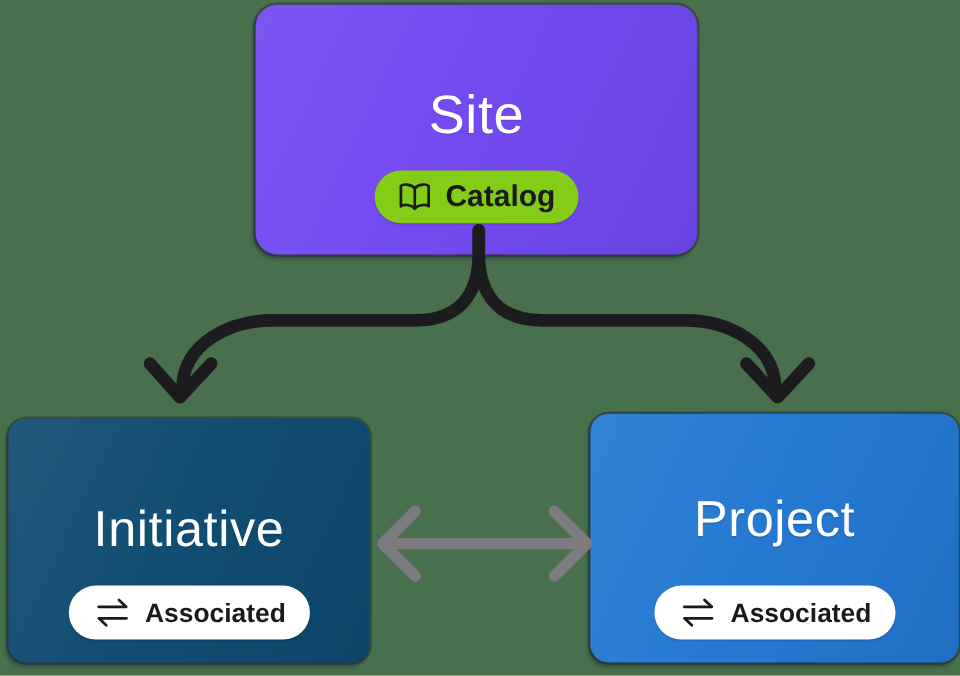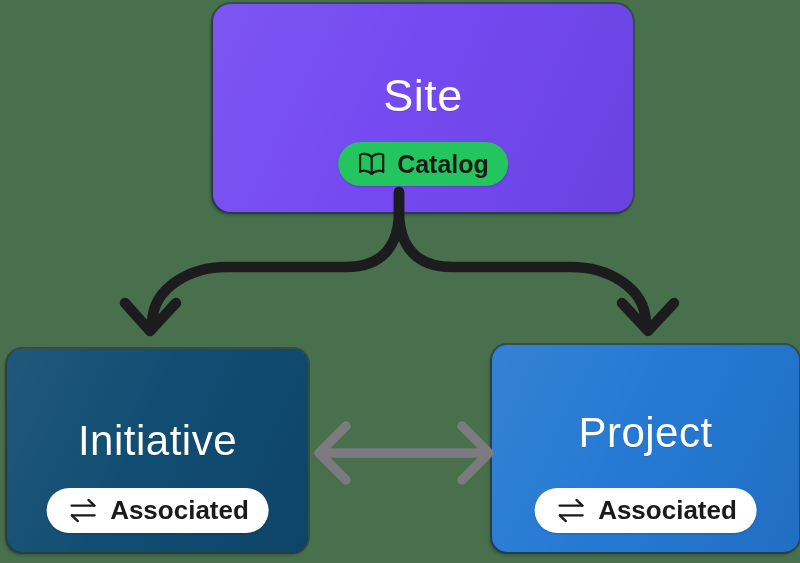--- a/index.html
+++ b/index.html
@@ -21,21 +21,21 @@
     box-shadow: 0 0 0 2px rgba(26, 28, 54, 0.40), -2px 3px 3px rgba(18, 20, 42, 0.35);
   }
   .node::after {
     content: "";
     position: absolute;
     inset: 0;
     border-radius: inherit;
     background: linear-gradient(115deg, rgba(255,255,255,0.08) 0%, rgba(255,255,255,0.02) 45%, rgba(0,0,0,0.07) 100%);
     pointer-events: none;
   }
-  .node-site      { left: 213px; top: 4px;   width: 420px; height: 208px; }
+  .node-site      { left: 213px; top: 4px;   width: 368px; height: 208px; }
   .node-initiative{ left: 7px;   top: 349px; width: 301px; height: 203px; border-radius: 15px; }
   .node-project   { left: 492px; top: 345px; width: 307px; height: 207px; border-radius: 15px; }
 
   .node-title {
     position: absolute;
     left: 0;
     width: 100%;
     text-align: center;
     font-weight: 500;
     letter-spacing: 0.5px;
@@ -51,21 +51,21 @@
     left: 50%;
     transform: translateX(-50%);
     display: inline-flex;
     align-items: center;
     gap: 11px;
     background: #ffffff;
     border-radius: 999px;
     padding: 16px 20px;
     height: 45px;
     box-sizing: border-box;
-    font-size: 26px;
+    font-size: 22px;
     font-weight: 600;
     white-space: nowrap;
     box-shadow: 0 1px 2px rgba(0,0,0,0.18);
     z-index: 2;
   }
   .badge-site       { top: 138px; height: 44px; font-size: 25px; padding: 0 19px; }
   .badge-initiative { top: 139px; }
   .badge-project    { top: 143px; }
   .badge svg { display: block; }
 
@@ -76,21 +76,21 @@
     pointer-events: none;
   }
 </style>
 </head>
 <body>
 
 <div class="canvas" style="background: rgb(72, 112, 76);">
 
   <div class="node node-site" style="background: rgb(114, 71, 241);">
     <div class="node-title title-site" style="color: rgb(255, 255, 255);">Site</div>
-    <div class="badge badge-site" style="background: #22c55e; color: rgb(26, 26, 26);">
+    <div class="badge badge-site" style="background: #84cc16; color: rgb(26, 26, 26);">
       <span>
         <svg width="29" height="26" viewBox="0 0 30 27" fill="none" stroke="#1a1a1a" stroke-width="2.3" stroke-linecap="round" stroke-linejoin="round">
           <path d="M15 6.2 C11.5 2.2, 5 2.2, 3 4.2 L3 21.8 C5 19.8, 11.5 19.8, 15 23.8 C18.5 19.8, 25 19.8, 27 21.8 L27 4.2 C25 2.2, 18.5 2.2, 15 6.2 Z"></path>
           <path d="M15 6.2 L15 23.8"></path>
         </svg>
       </span>
       <span>Catalog</span>
     </div>
   </div>
 

